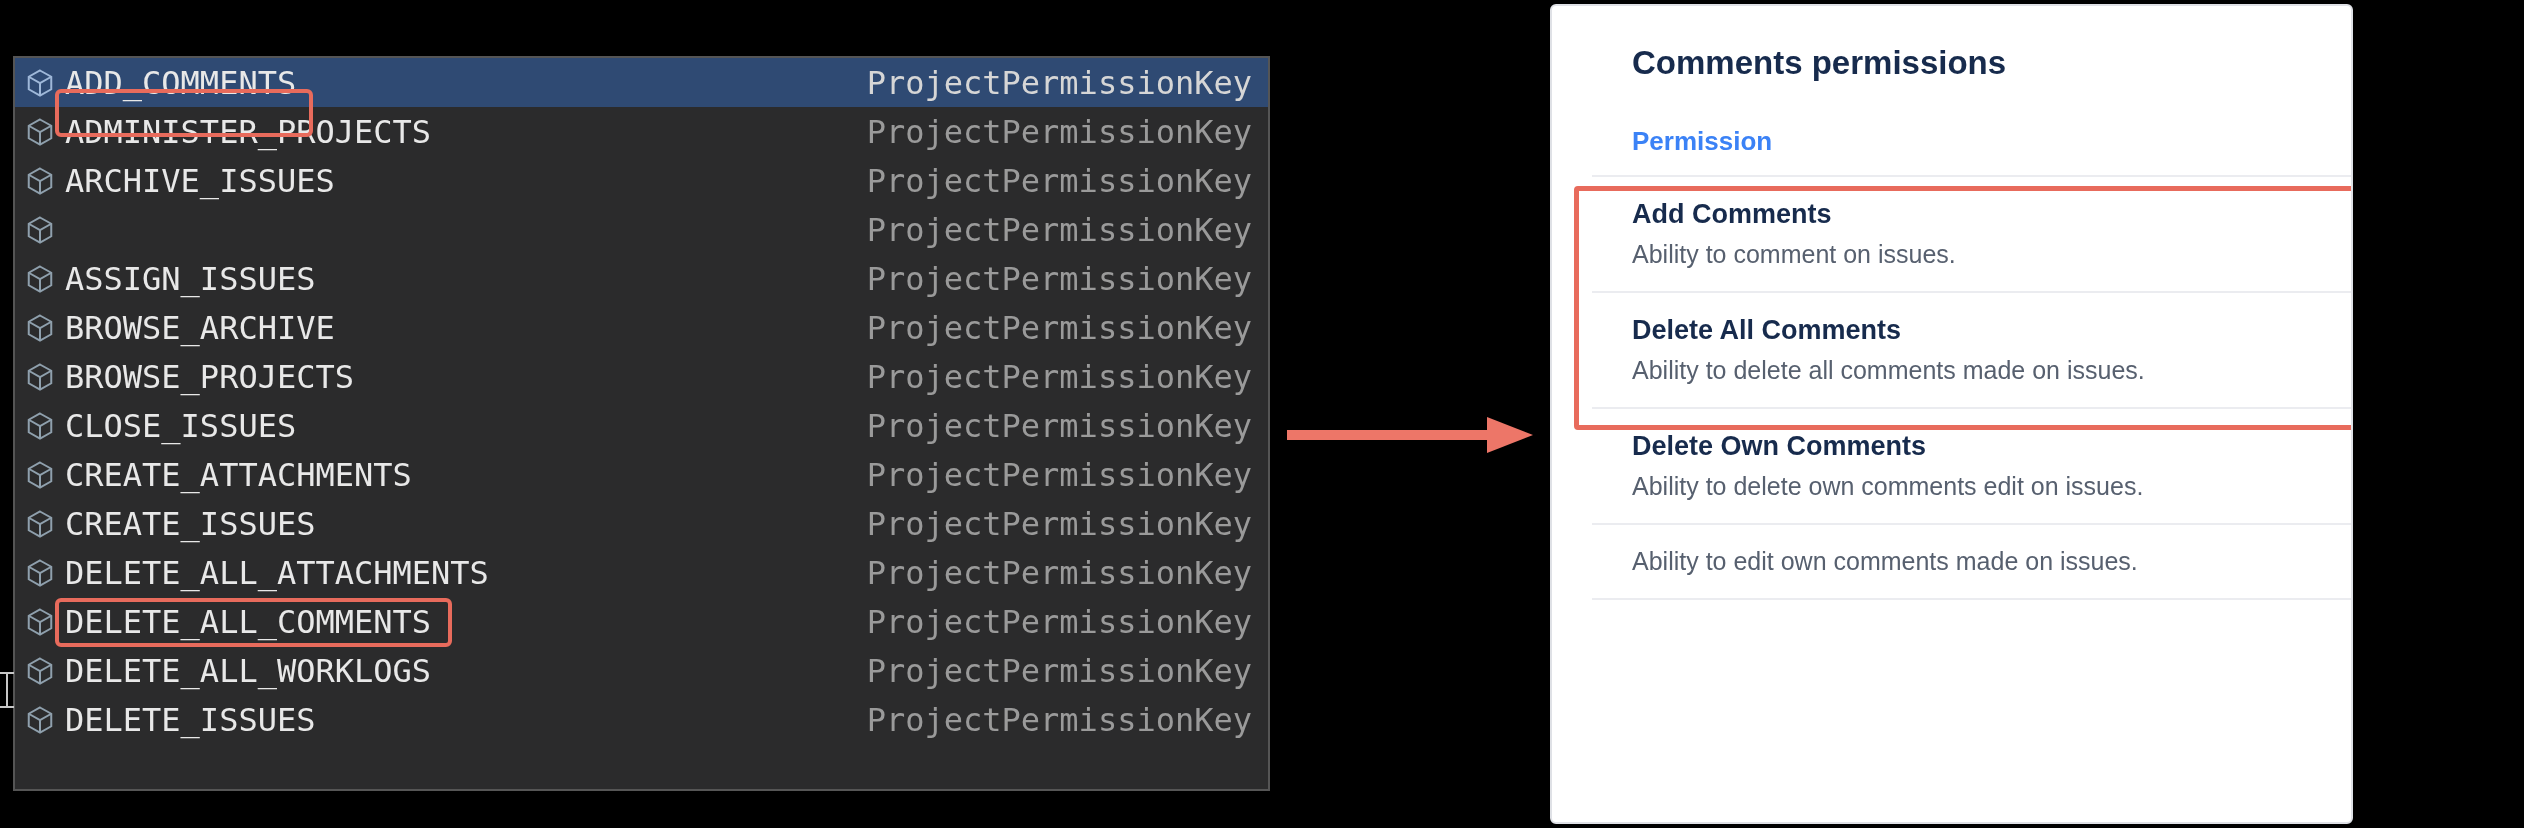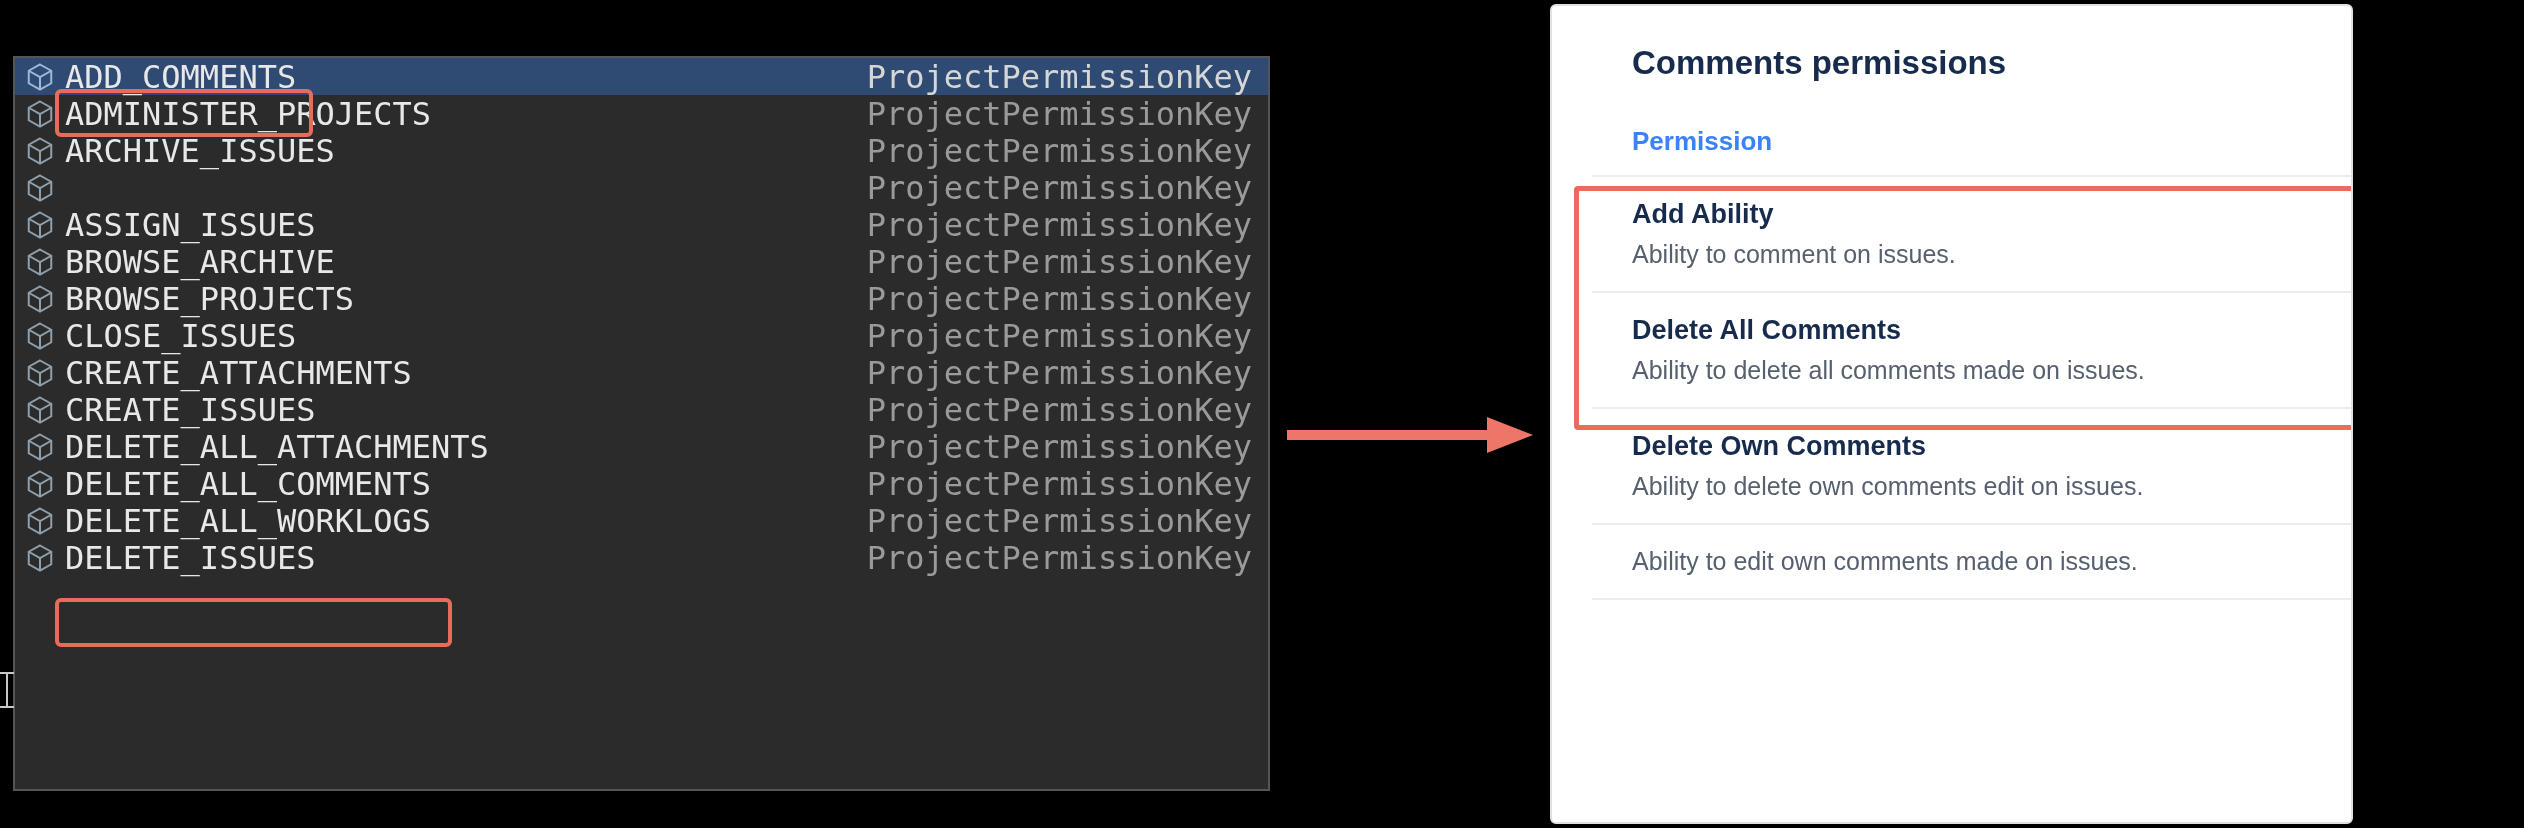--- a/index.html
+++ b/index.html
@@ -13,21 +13,21 @@
     top: 56px;
     width: 1257px;
     height: 735px;
     background: #2b2b2c;
     border: 2px solid #555;
     overflow: hidden;
   }
   .code-row {
     display: flex;
     align-items: center;
-    height: 37px;
+    height: 49px;
     padding: 0 10px;
     font-family: "SF Mono", ui-monospace, Menlo, Consolas, monospace;
     font-size: 32px;
     color: #e8e8e8;
   }
   .code-row.selected { background: #2f4a73; }
   .code-icon { width: 30px; height: 30px; flex: 0 0 30px; margin-right: 10px; display: inline-flex; }
   .code-icon svg { width: 30px; height: 30px; }
   .code-name { flex: 0 0 auto; white-space: nowrap; }
   .code-spacer { flex: 1 1 auto; }
@@ -303,21 +303,21 @@
       <line x1="0" y1="20" x2="210" y2="20" stroke="#ed7668" stroke-width="10"></line>
       <polygon points="246,20 200,2 200,38" fill="#ed7668"></polygon>
     </svg>
   </div>
 
   <div class="perm-card">
     <div class="perm-title">Comments permissions</div>
     <div class="perm-header">Permission</div>
 
     <div class="perm-row">
-      <div class="perm-name">Add Ability</div>
+      <div class="perm-name">Add Comments</div>
       <div class="perm-desc">Ability to comment on issues.</div>
     </div>
     <div class="perm-row">
       <div class="perm-name">Delete All Comments</div>
       <div class="perm-desc">Ability to delete all comments made on issues.</div>
     </div>
     <div class="perm-row">
       <div class="perm-name">Delete Own Comments</div>
       <div class="perm-desc">Ability to delete own comments edit on issues.</div>
     </div>

